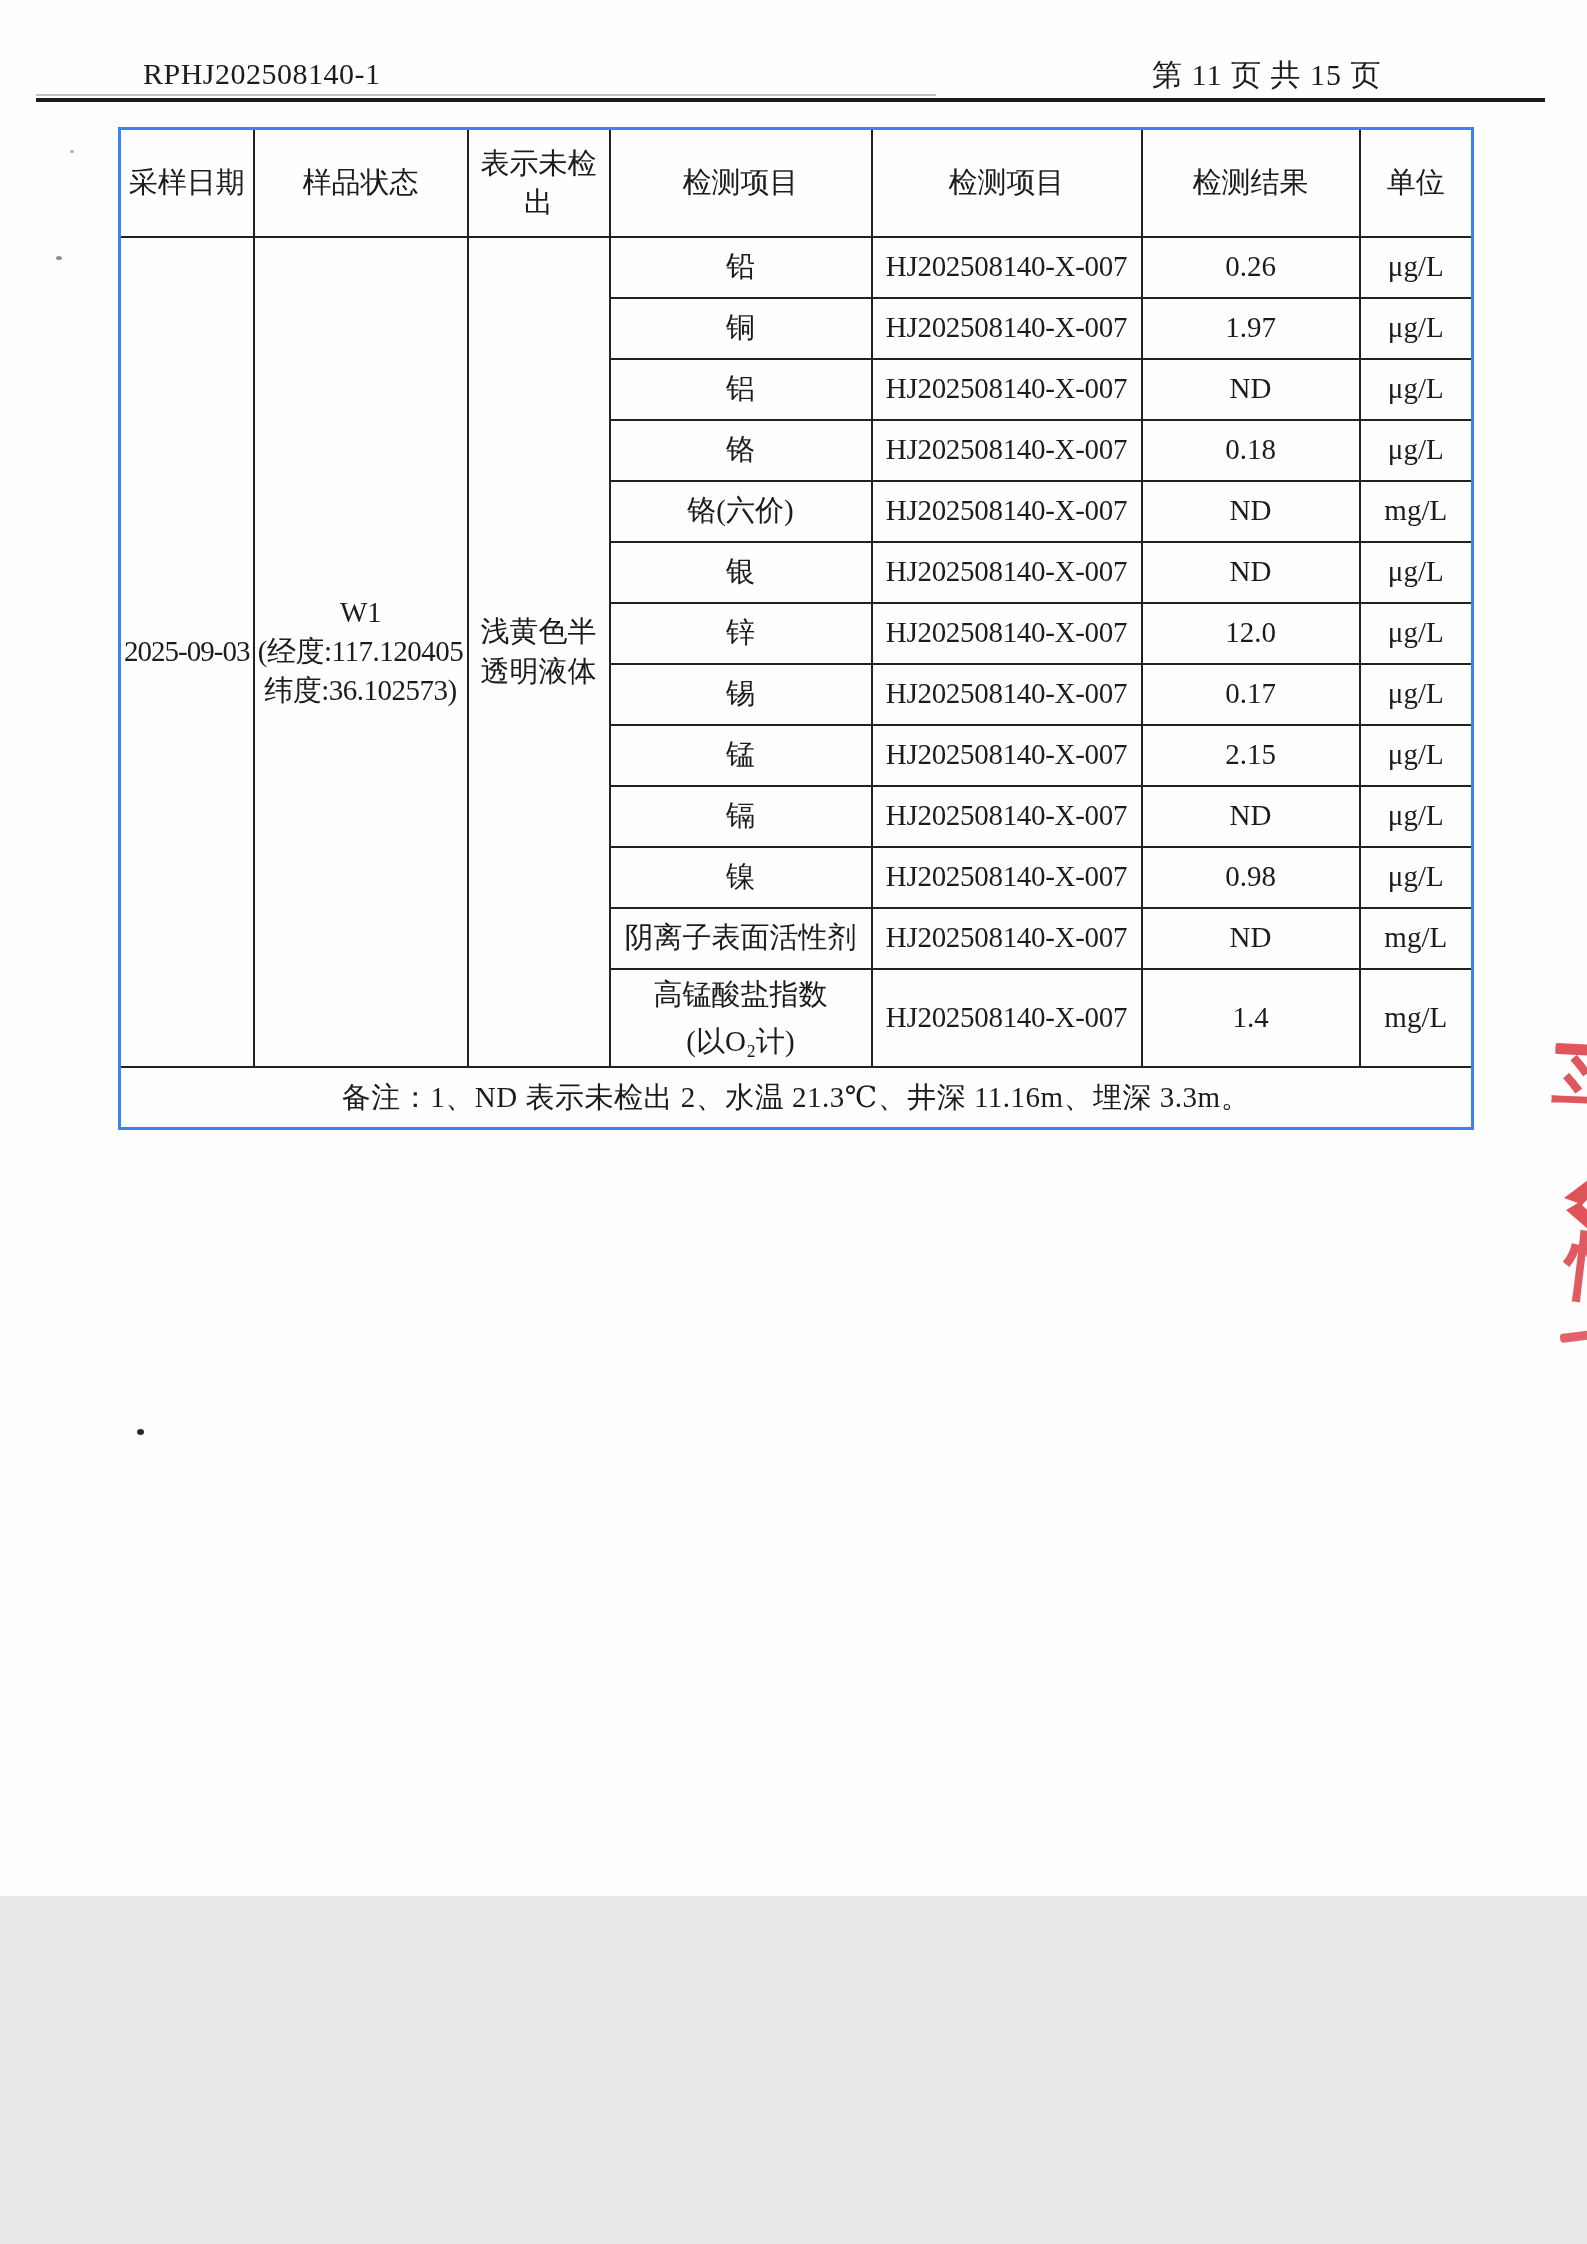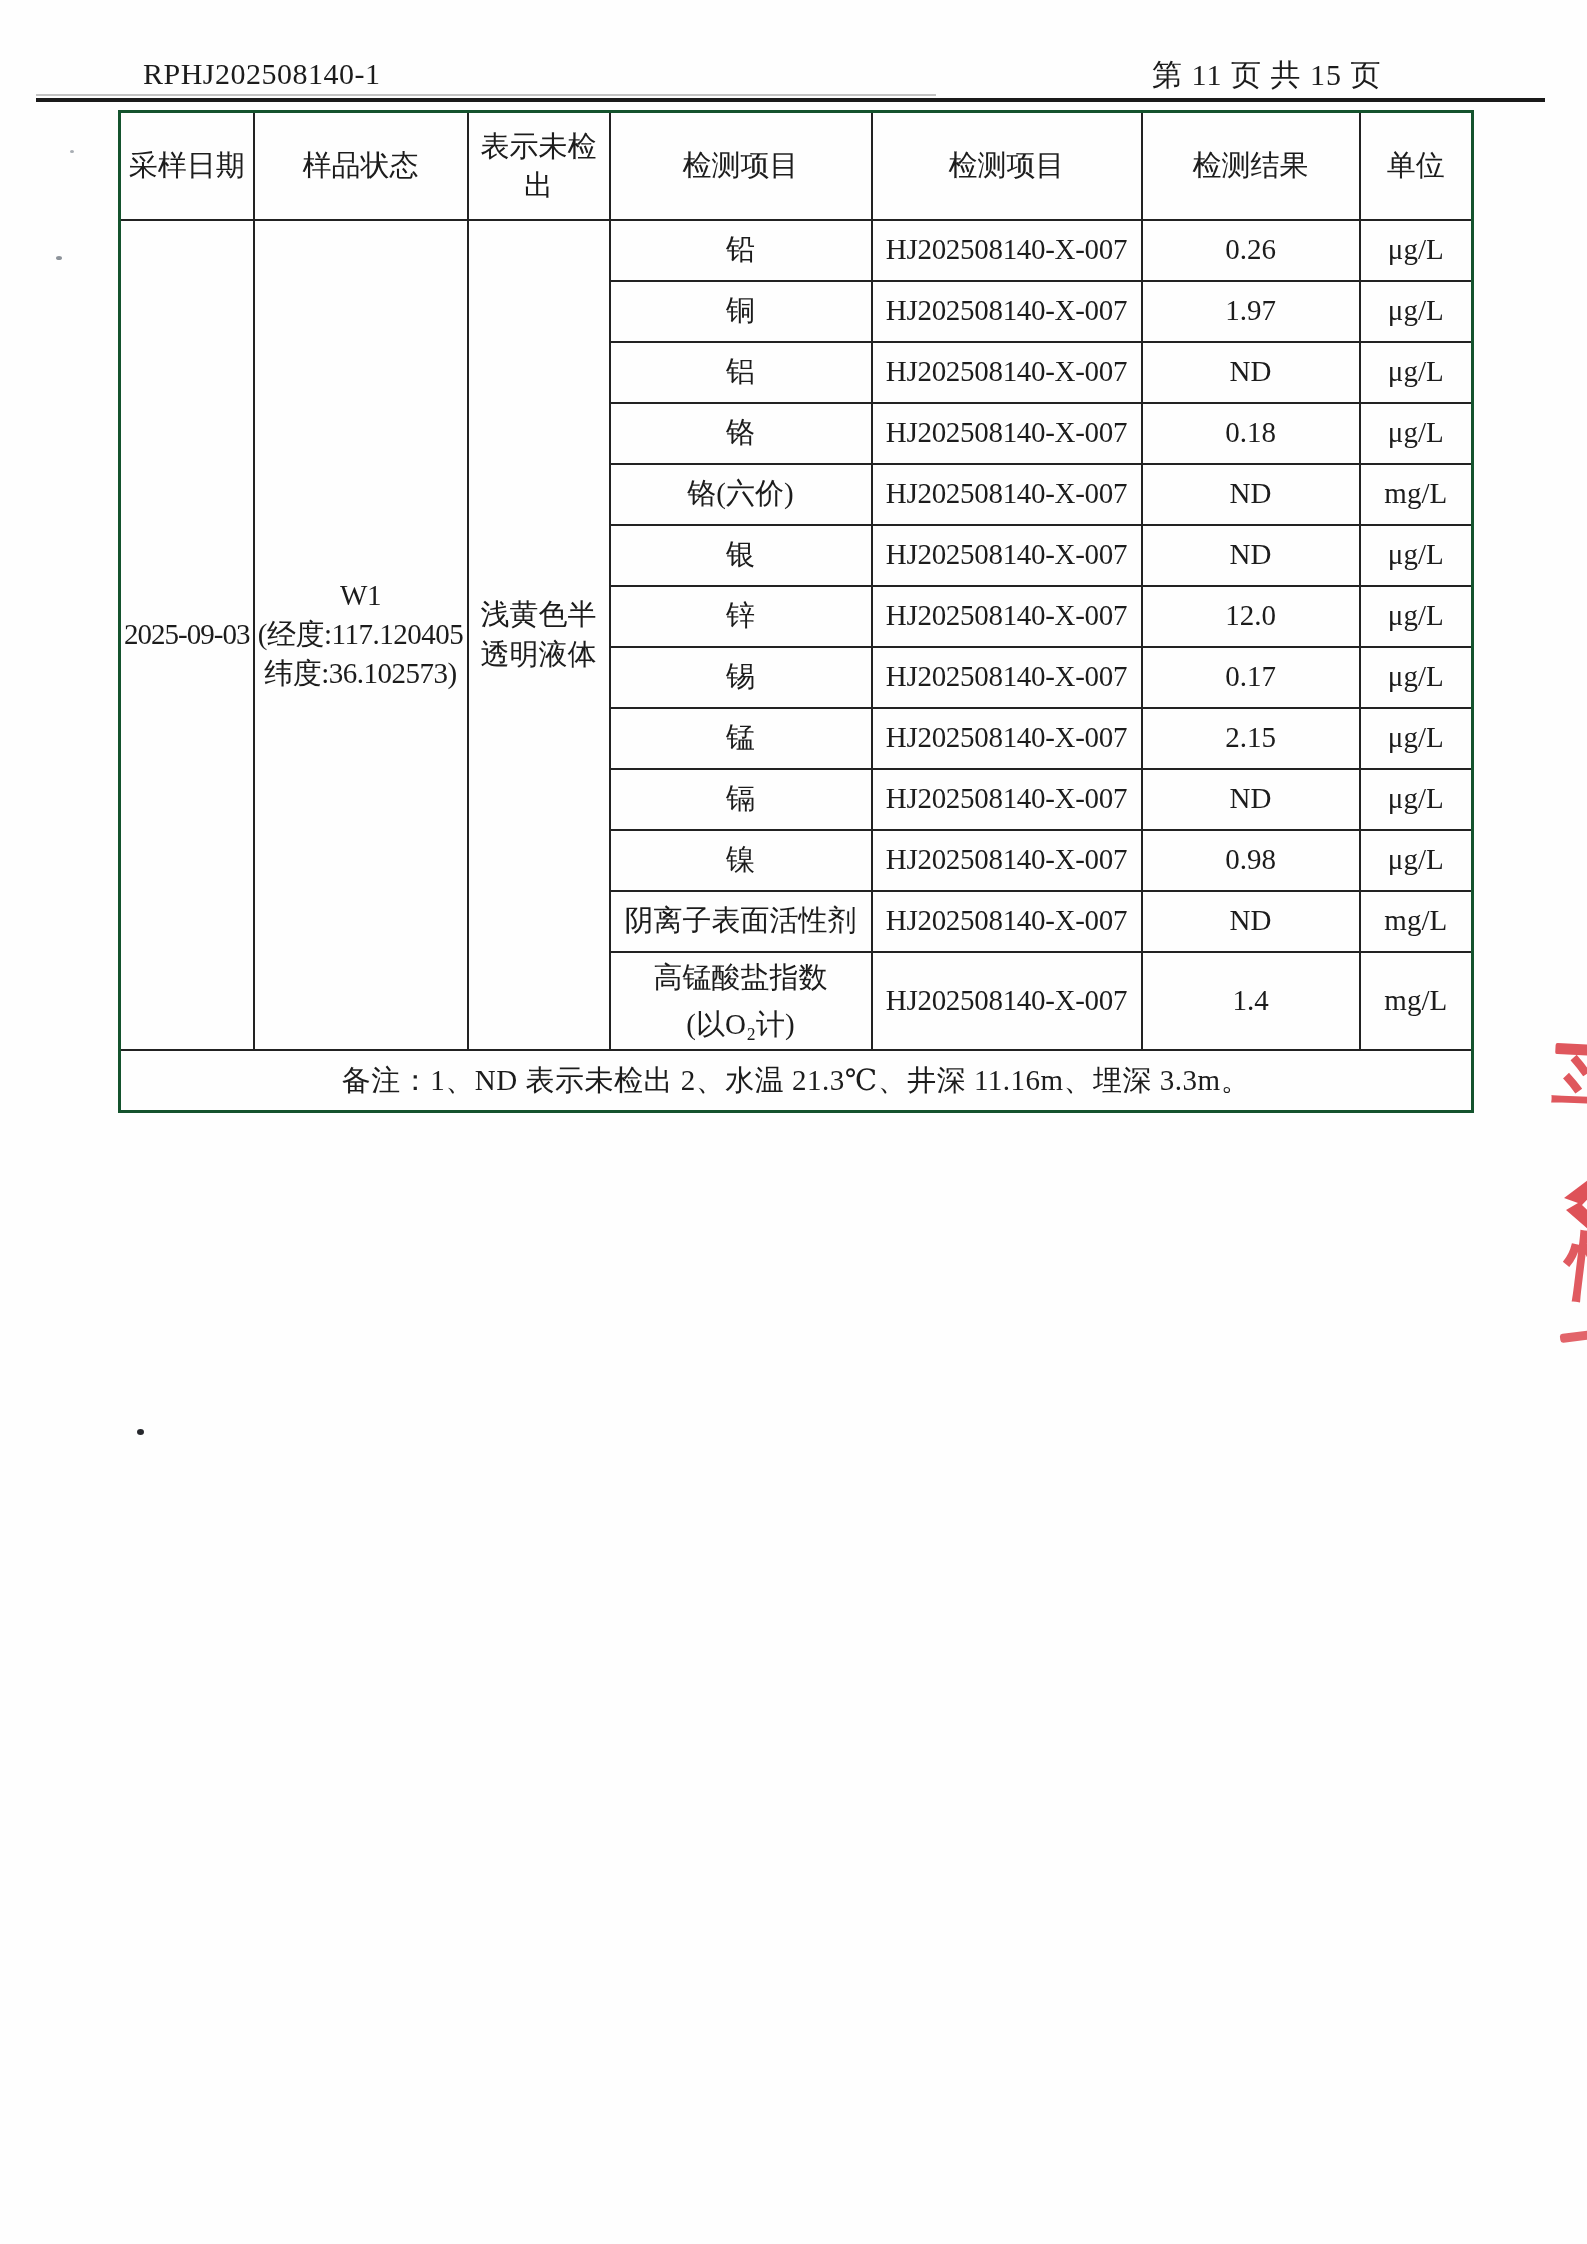--- a/index.html
+++ b/index.html
@@ -1,18 +1,18 @@
 <!DOCTYPE html>
 <html><head>
 <meta charset="utf-8">
 <style>
   html,body{margin:0;padding:0;background:#e8e8e8;}
   .page{
     position:relative;
-    width:1587px;height:2244px;
+    width:1587px;height:1896px;
     background:#fefefe;
     overflow:hidden;
     font-family:"Liberation Serif","DejaVu Serif",serif;
     color:#1c1c1c;
   }
   
   .report-no{
     position:absolute;left:143px;top:57px;
     font-size:30px;letter-spacing:.5px;white-space:nowrap;
   }
@@ -23,24 +23,24 @@
   .header-rule{
     position:absolute;left:36px;top:98px;width:1509px;height:4px;
     background:#1a1a1a;
   }
   .header-rule-smear{
     position:absolute;left:36px;top:94px;width:900px;height:2px;
     background:#555;opacity:.35;
   }
   
   table.results{
-    position:absolute;left:118px;top:110px;
+    position:absolute;left:118px;top:127px;
     width:1353px;
     border-collapse:collapse;table-layout:fixed;
-    border:3px solid #14532d;
+    border:3px solid #3b82f6;
     padding-left:48px;
   }
   table.results th,table.results td{
     border:2px solid #222;
     text-align:center;vertical-align:middle;
     padding:0;font-weight:normal;
     font-size:29px;line-height:1.35;
     overflow:hidden;
   }
   tr.hdr{height:108px;}

